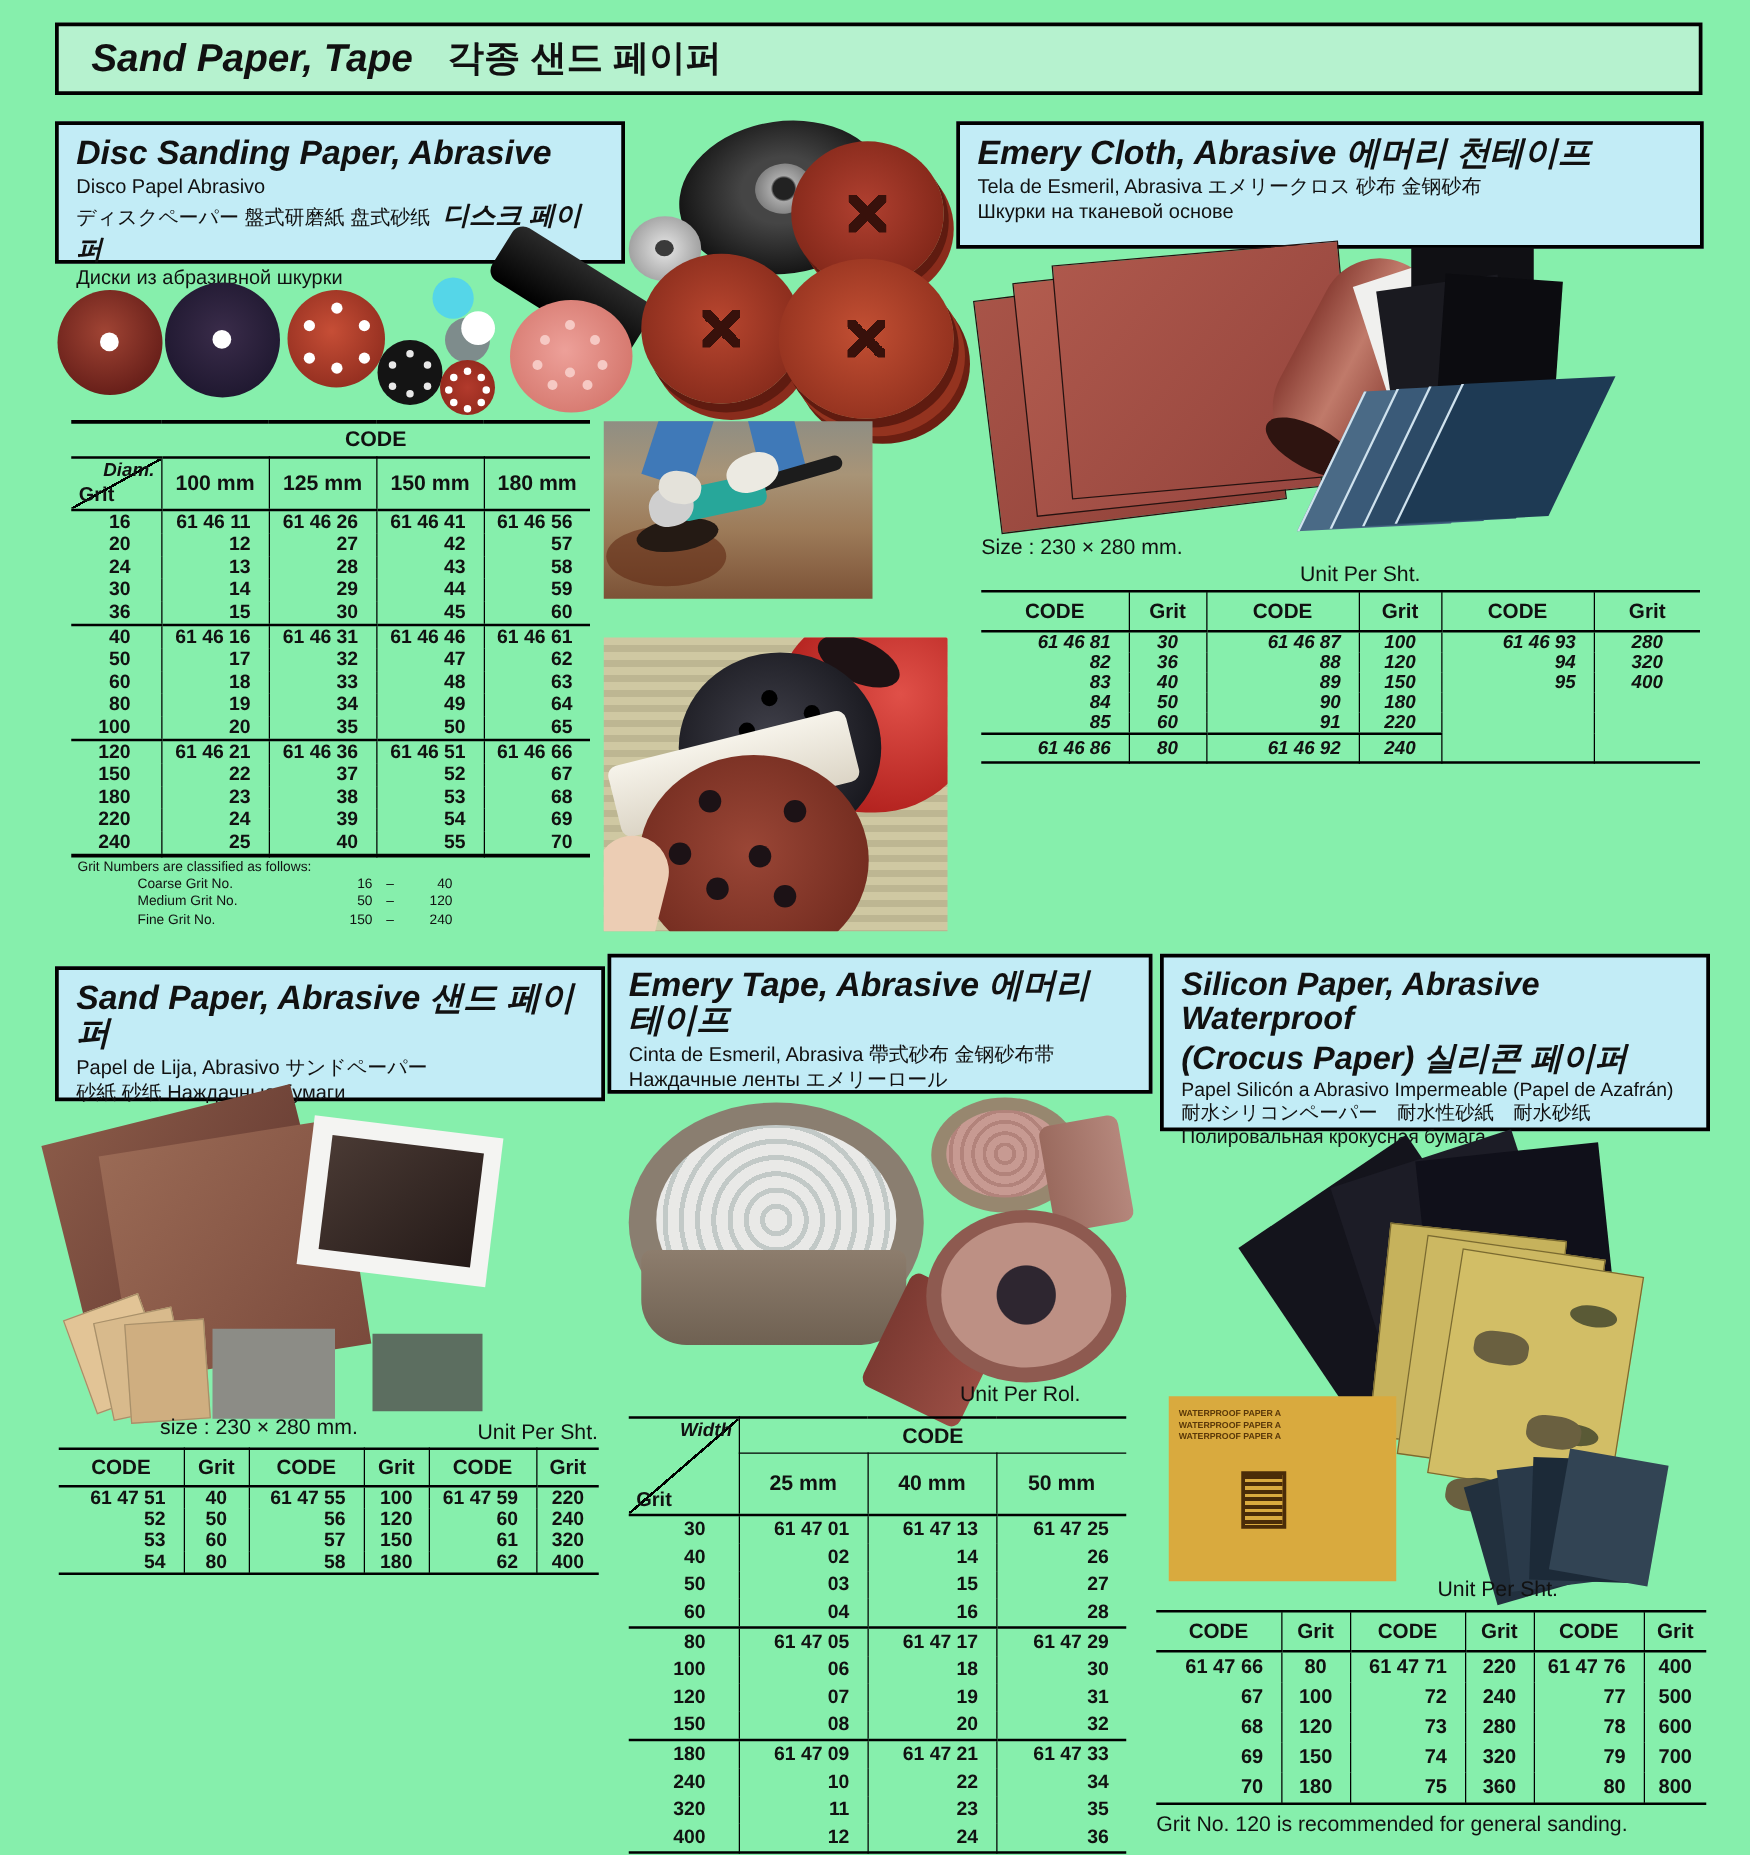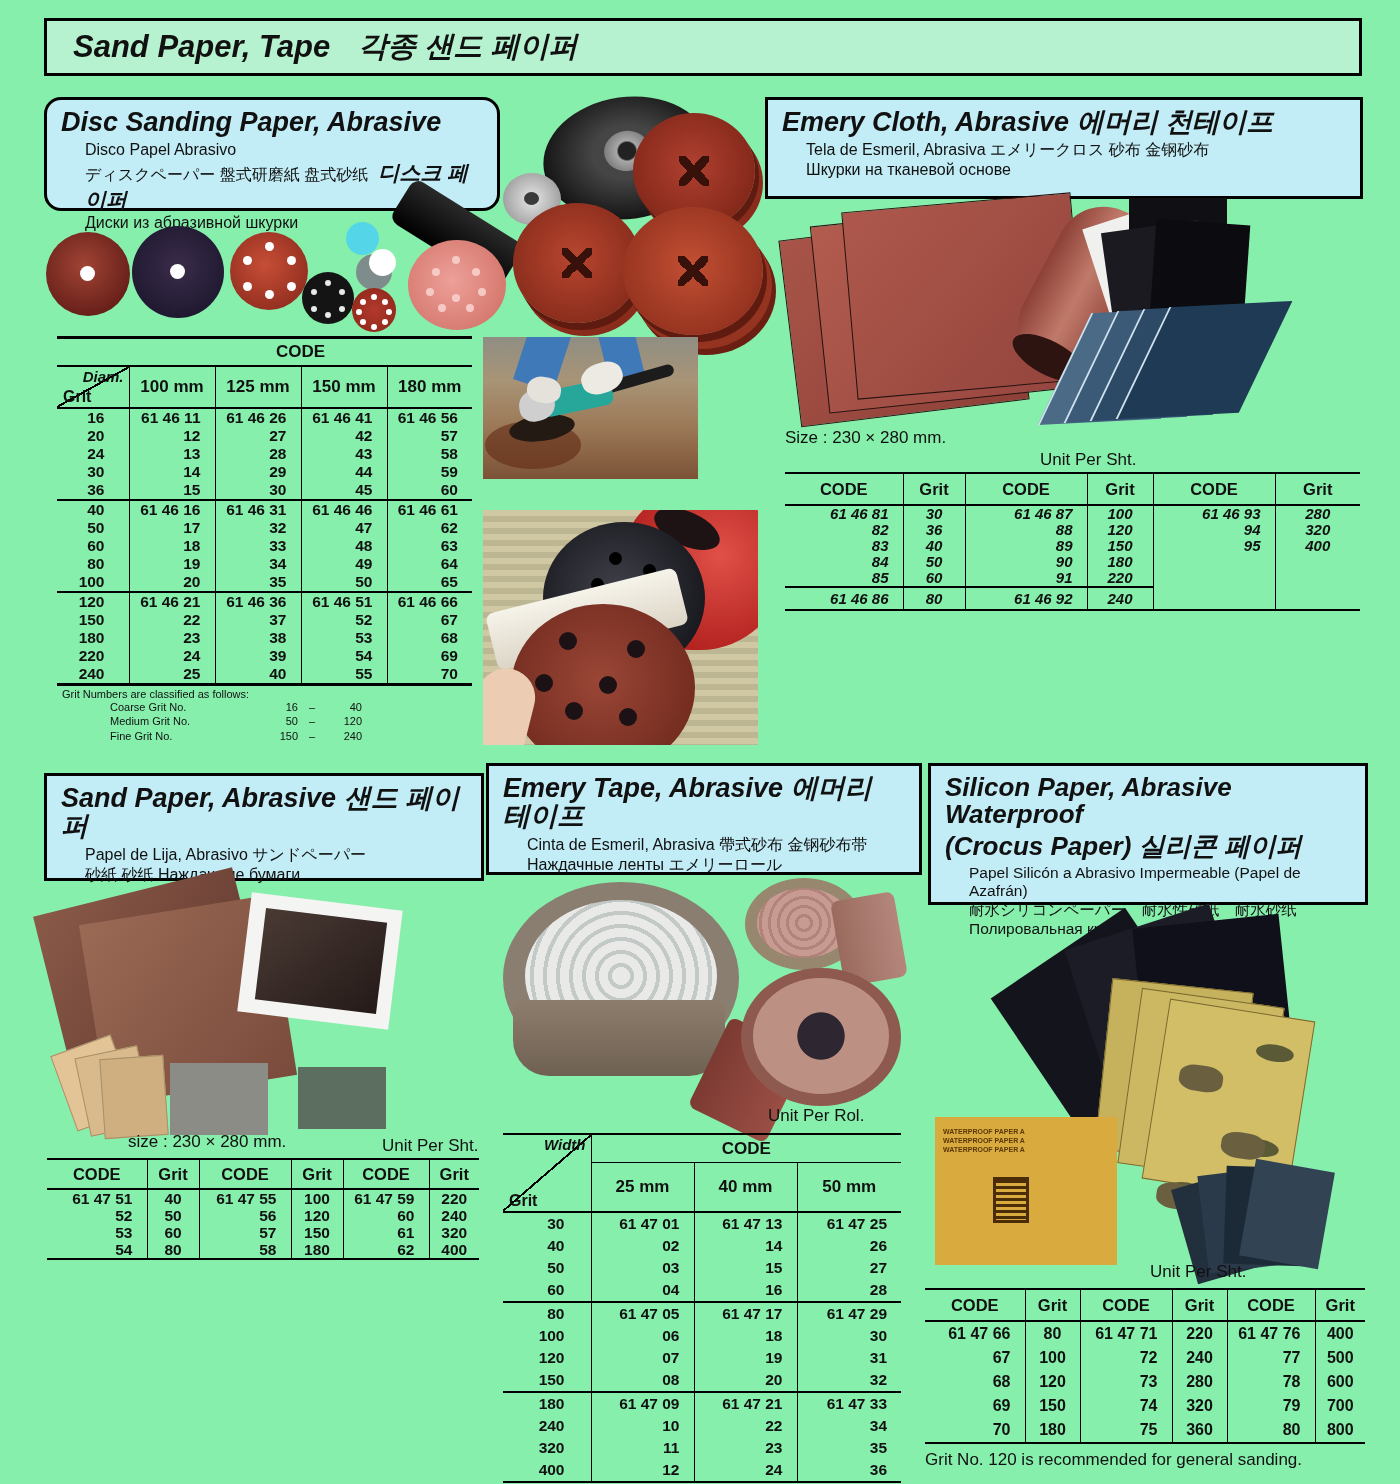--- a/index.html
+++ b/index.html
@@ -4,28 +4,28 @@
 <style>
   html,body{margin:0;padding:0;background:#fff;}
   #page{position:relative;width:1400px;height:1484px;background:#86efac;overflow:hidden;
         font-family:"Liberation Sans", sans-serif;color:#111;}
 
   
   .titlebox{position:absolute;border:3px solid #000;box-sizing:border-box;padding:8px 14px;}
   #main-header{left:44px;top:18px;width:1318px;height:58px;background:#b6f2cf;
                display:flex;align-items:center;padding:0 0 0 26px;}
   #main-header .t-en{font-size:31px;font-weight:bold;font-style:italic;}
-  #main-header .t-kr{font-size:29px;font-weight:bold;font-style:italic;margin-left:28px;}
+  #main-header .t-kr{font-size:29px;font-weight:bold;margin-left:28px;}
 
   .section-box{background:#c2ecf6;}
   .section-box h2{margin:0 0 4px 0;font-size:27px;font-weight:bold;font-style:italic;line-height:1.05;}
-  .section-box .sub{font-size:16px;line-height:1.25;margin-left:24px;}
+  .section-box .sub{font-size:16px;line-height:1.25;}
   .kr-big{font-size:21px;font-weight:bold;font-style:italic;margin-left:10px;}
 
-  #disc-box{left:44px;top:97px;width:456px;height:114px;border-radius:17px;}
+  #disc-box{left:44px;top:97px;width:456px;height:114px;}
   #cloth-box{left:765px;top:97px;width:598px;height:102px;}
   #sand-box{left:44px;top:773px;width:440px;height:108px;}
   #tape-box{left:486px;top:763px;width:436px;height:112px;}
   #sil-box{left:928px;top:763px;width:440px;height:142px;}
   #sil-box h2{font-size:26px;}
   #sil-box .sub{font-size:15.5px;line-height:1.2;}
 
   
   .note{position:absolute;font-size:17px;}
   #cloth-size{left:785px;top:428px;}

